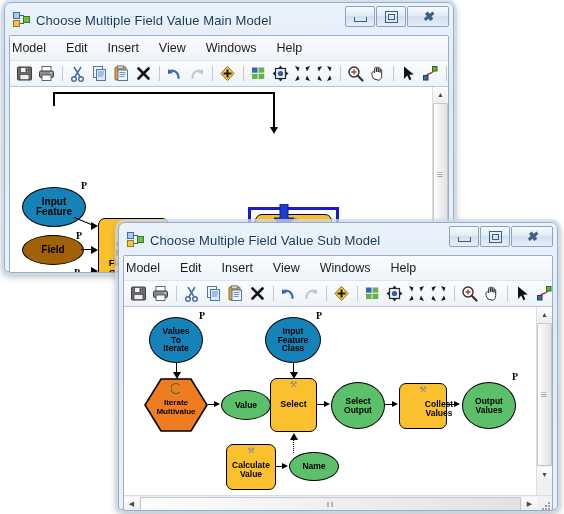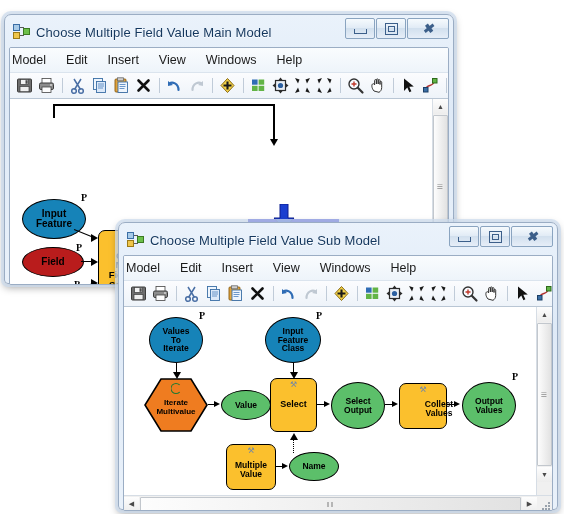--- a/index.html
+++ b/index.html
@@ -123,21 +123,21 @@
   .tool-glyph{position:absolute;left:50%;transform:translateX(-50%);top:2px;
       font-size:9px;color:#6f86a8;font-family:"DejaVu Sans",sans-serif;}
   .iter-glyph{position:absolute;left:50%;transform:translateX(-50%);top:2px;
       width:9px;height:9px;border:1.5px solid #1f7a33;border-radius:50%;border-right-color:transparent;}
   .sel-box{position:absolute;border:3px solid #1a1ad0;box-sizing:border-box;background:rgba(245,248,252,.45);}
   .big-arrow{position:absolute;}
 </style>
 </head>
 <body>
 
-<div class="window outerglow" style="left:4px;top:14px;width:450px;height:270px;">
+<div class="window outerglow" style="left:4px;top:2px;width:450px;height:270px;">
 
   <div class="titlebar">
     <span class="app-icon">
       <i class="ln" style="left:4px;top:3px;width:7px;"></i>
       <i class="ln" style="left:4px;top:11px;width:7px;"></i>
       <i class="ln" style="left:10px;top:3px;width:1px;height:9px;"></i>
       <i class="n1"></i>
         <i class="n2"></i>
         <i class="n3"></i>
     </span>
@@ -298,21 +298,21 @@
       <div class="conn" style="left:43px;top:5px;width:221px;height:1.5px;"></div>
       <div class="conn" style="left:263px;top:5px;width:1.5px;height:36px;"></div>
       <div class="arrowhead" style="left:259.5px;top:40px;border-left:4.5px solid transparent;border-right:4.5px solid transparent;border-top:7px solid #000;"></div>
 
       <div class="node ell" style="left:12px;top:100px;width:64px;height:40px;background:#1683b8;font-size:10px;">
         <span style="white-space:pre-line;">Input
 Feature</span>
       </div>
       <span class="pflag" style="left:71px;top:93px;">P</span>
 
-      <div class="node ell" style="left:12px;top:148px;width:62px;height:30px;background:#b91c1c;font-size:10px;">
+      <div class="node ell" style="left:12px;top:148px;width:62px;height:30px;background:#a16207;font-size:10px;">
         <span>Field</span>
       </div>
       <span class="pflag" style="left:66px;top:143px;">P</span>
 
       <span class="pflag" style="left:64px;top:180px;">P</span>
 
       <div class="conn" style="left:64px;top:130px;width:20px;height:1.4px;transform:rotate(22deg);transform-origin:left center;"></div>
       <div class="arrowhead" style="left:81px;top:135px;border-top:4px solid transparent;border-bottom:4px solid transparent;border-left:7px solid #000;"></div>
 
       <div class="conn" style="left:71px;top:162px;width:13px;height:1.4px;"></div>
@@ -599,21 +599,21 @@
       <div class="arrowhead" style="left:330px;top:94px;border-top:3.5px solid transparent;border-bottom:3.5px solid transparent;border-left:6px solid #000;"></div>
 
       <div class="node ell" style="left:338px;top:75px;width:54px;height:47px;background:#5cbf6a;font-size:8.5px;">
         <span style="white-space:pre-line;">Output
 Values</span>
       </div>
       <span class="pflag" style="left:388px;top:64px;">P</span>
 
       <div class="node rect" style="left:102px;top:137px;width:50px;height:46px;background:#fbc02d;font-size:8.5px;padding-top:5px;">
         <span class="tool-glyph" style="font-size:8px;">⚒</span>
-        <span style="white-space:pre-line;">Multiple
+        <span style="white-space:pre-line;">Calculate
 Value</span>
       </div>
 
       <div class="conn" style="left:152px;top:159px;width:9px;height:1.4px;"></div>
       <div class="arrowhead" style="left:158px;top:156px;border-top:3.5px solid transparent;border-bottom:3.5px solid transparent;border-left:6px solid #000;"></div>
 
       <div class="node ell" style="left:165px;top:145px;width:50px;height:29px;background:#5cbf6a;font-size:8.5px;">
         <span>Name</span>
       </div>
 

